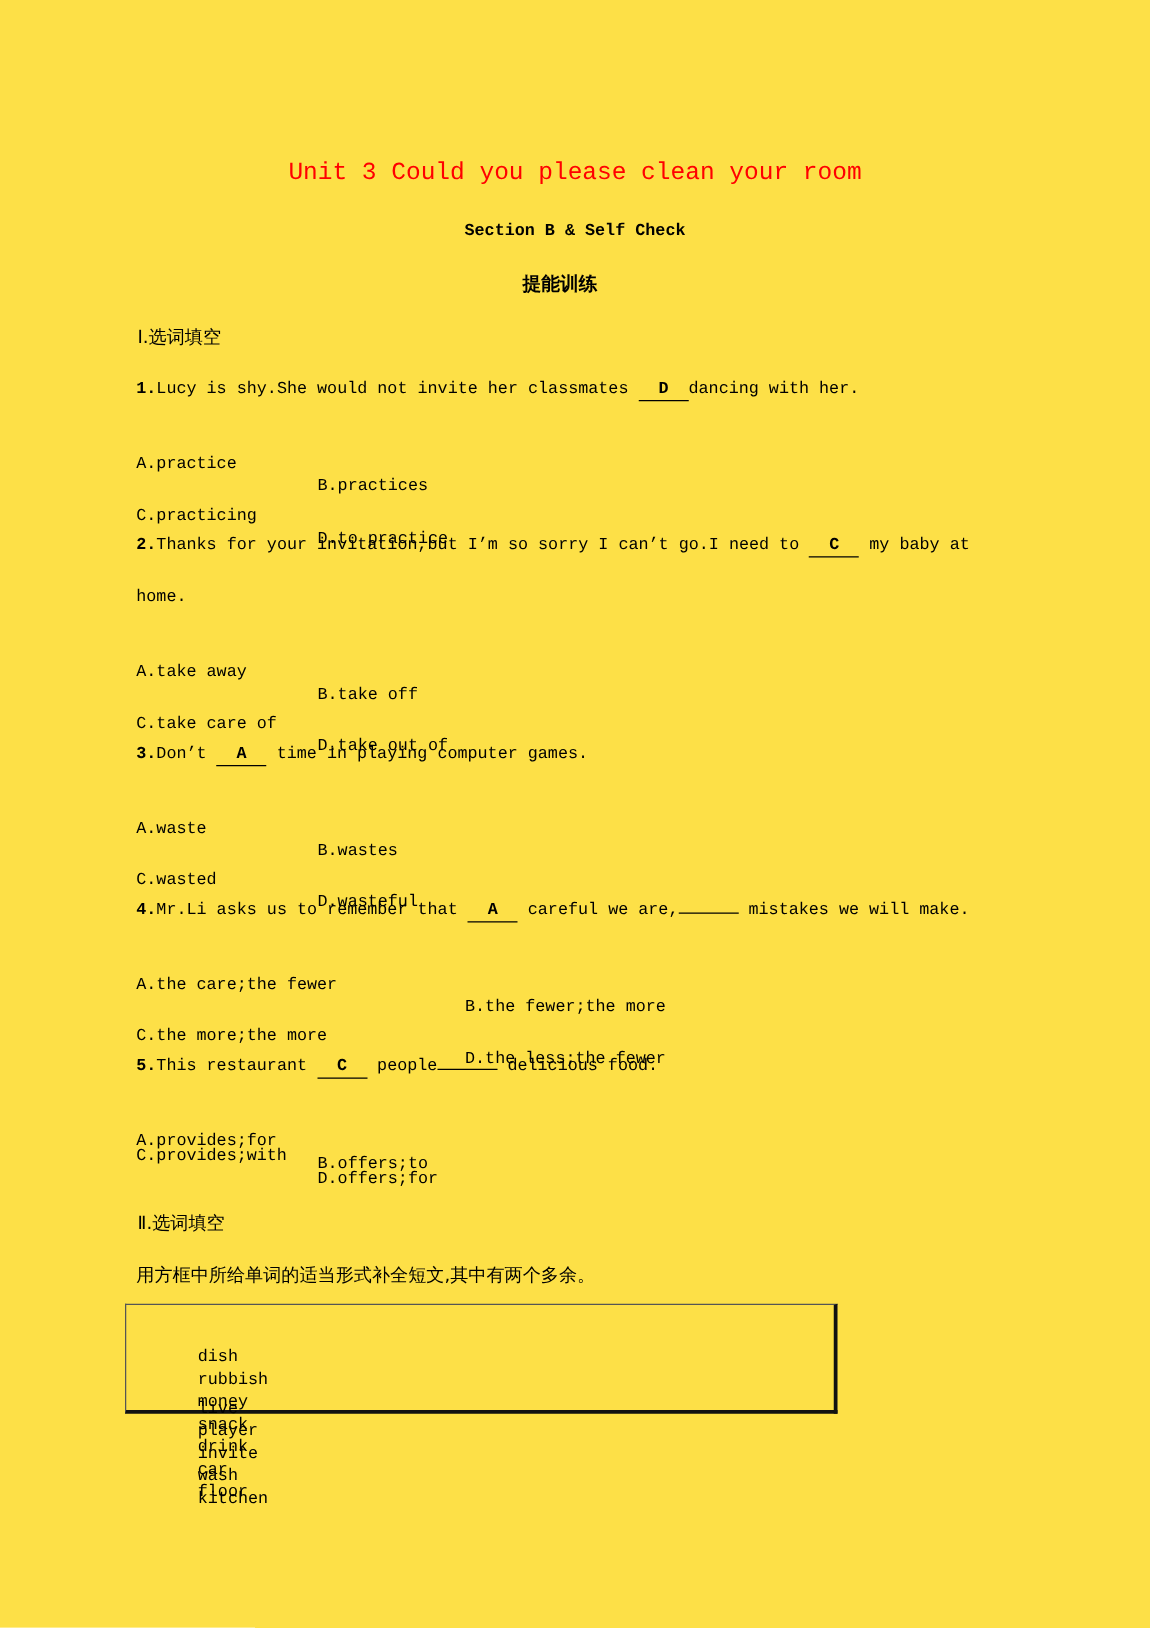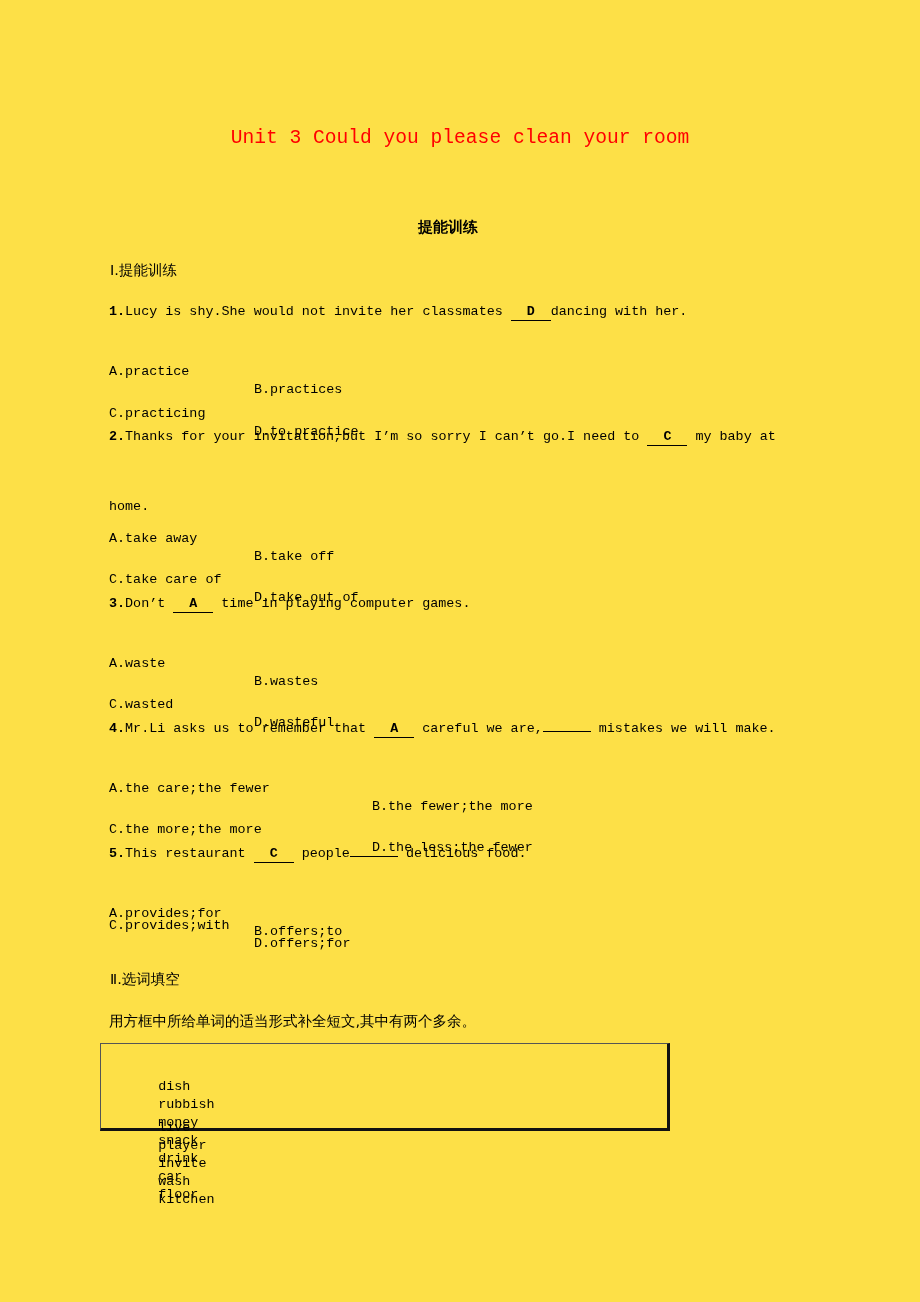--- a/index.html
+++ b/index.html
@@ -43,36 +43,37 @@
       font-family: "Liberation Mono", "DejaVu Sans Mono", monospace;
     }
     .word { display: inline-block; margin-right: 8px; }
   </style>
 </head>
 <body>
 
 <div class="page">
 
   <div class="title">Unit 3 Could you please clean your room</div>
+  <div class="subtitle">Section B &amp; Self Check</div>
   <div class="subtitle2">提能训练</div>
 
-  <div class="line cn" style="top:261px; left:110px;">Ⅰ.提能训练</div>
+  <div class="line cn" style="top:261px; left:110px;">Ⅰ.选词填空</div>
 
   <div class="line" style="top:303px;"><span class="qnum">1.</span><span>Lucy is shy.She would not invite her classmates </span><span class="blank" style="width:40px;">D</span><span>dancing with her.</span></div>
   <div class="line" style="top:345px;">
     <span class="opt" style="left:0;">A.practice</span>
     <span class="opt" style="left:145px;">B.practices</span>
   </div>
   <div class="line" style="top:387px;">
     <span class="opt" style="left:0;">C.practicing</span>
     <span class="opt" style="left:145px;">D.to practice</span>
   </div>
 
   <div class="line" style="top:428px;"><span class="qnum">2.</span><span>Thanks for your invitation,but I’m so sorry I can’t go.I need to </span><span class="blank" style="width:40px;">C</span><span> my baby at</span></div>
-  <div class="line" style="top:498px;">home.</div>
+  <div class="line" style="top:470px;">home.</div>
   <div class="line" style="top:512px;">
     <span class="opt" style="left:0;">A.take away</span>
     <span class="opt" style="left:145px;">B.take off</span>
   </div>
   <div class="line" style="top:553px;">
     <span class="opt" style="left:0;">C.take care of</span>
     <span class="opt" style="left:145px;">D.take out of</span>
   </div>
 
   <div class="line" style="top:595px;"><span class="qnum">3.</span><span>Don’t </span><span class="blank" style="width:40px;">A</span><span> time in playing computer games.</span></div>

